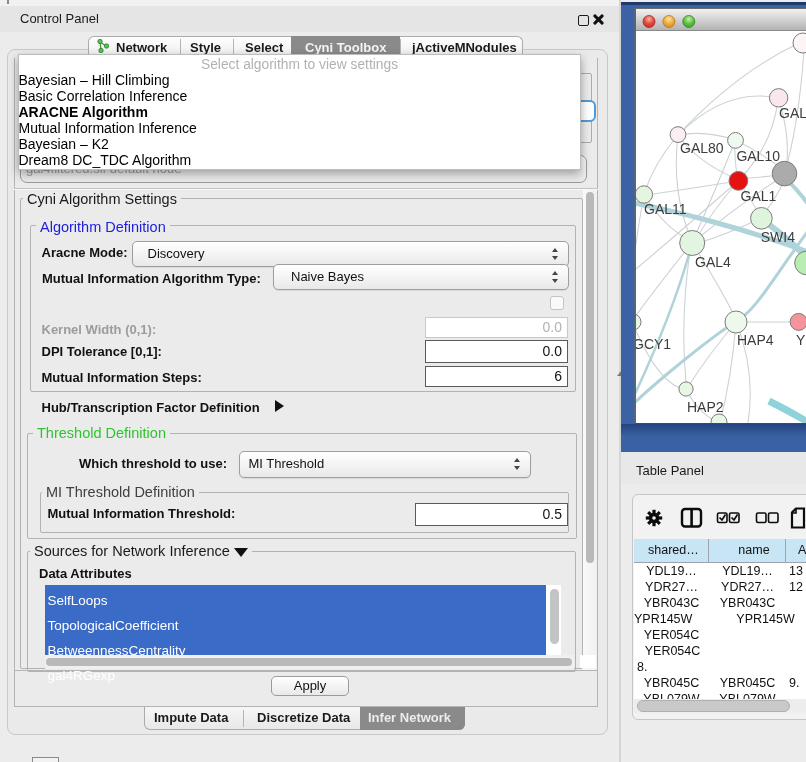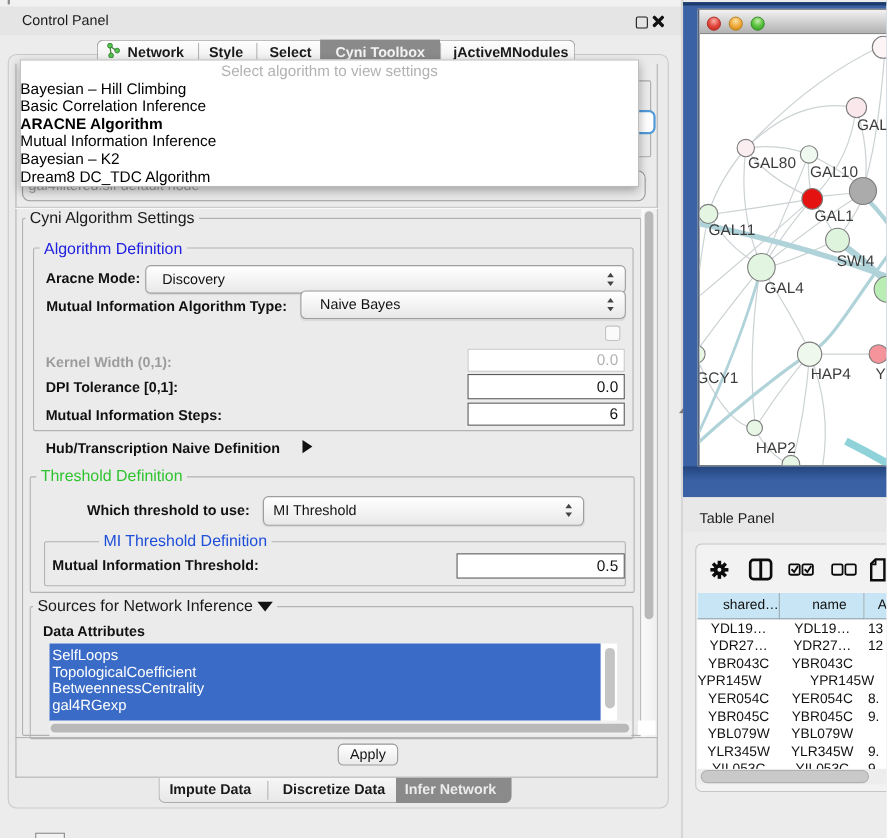--- a/index.html
+++ b/index.html
@@ -95,54 +95,54 @@
 
   <div class="abs lbl dis" style="left:41.5px;top:322px;">Kernel Width (0,1):</div>
   <div class="field" style="left:425px;top:317px;width:143px;height:21px;border:1px solid #c8c8c8;color:#b2b2b2;line-height:19px;">0.0</div>
 
   <div class="abs lbl" style="left:41.5px;top:344px;">DPI Tolerance [0,1]:</div>
   <div class="field" style="left:425px;top:340px;width:143px;height:23px;border:1.5px solid #5a5a5a;color:#111;line-height:20px;">0.0</div>
 
   <div class="abs lbl" style="left:41.5px;top:370px;">Mutual Information Steps:</div>
   <div class="field" style="left:425px;top:366px;width:143px;height:21px;border:1.5px solid #5a5a5a;color:#111;line-height:18px;">6</div>
 
-  <div class="abs lbl" style="left:41.5px;top:400px;">Hub/Transcription Naive Definition</div>
+  <div class="abs lbl" style="left:41.5px;top:400px;">Hub/Transcription Factor Definition</div>
   <div class="abs" style="left:275px;top:400px;width:0;height:0;border-top:6.5px solid transparent;border-bottom:6.5px solid transparent;border-left:9px solid #111;"></div>
 
   <div class="gbox" style="left:27px;top:433px;width:548px;height:104px;"></div>
   <div class="gtitle" style="left:33px;top:426px;color:#2fc42f;">Threshold Definition</div>
 
   <div class="abs lbl" style="left:79px;top:456px;">Which threshold to use:</div>
   <div class="combo" style="left:238.5px;top:451px;width:290px;height:24.5px;">
     <div class="ctext" style="left:9px;">MI Threshold</div>
       <div class="spin" style="right:9px;top:5px;"></div>
   </div>
 
   <div class="gbox" style="left:40px;top:492px;width:527px;height:39px;"></div>
-  <div class="gtitle" style="left:42px;top:485px;color:#1d4ed8;margin-left:48px;">MI Threshold Definition</div>
+  <div class="gtitle" style="left:42px;top:485px;color:#404040;">MI Threshold Definition</div>
   <div class="abs lbl" style="left:47.5px;top:506px;">Mutual Information Threshold:</div>
   <div class="field" style="left:415px;top:503px;width:153px;height:23px;border:1.5px solid #5a5a5a;color:#111;line-height:20px;">0.5</div>
 
   <div class="gbox" style="left:27px;top:551px;width:547px;height:119px;"></div>
   <div class="gtitle" style="left:30px;top:544px;color:#1a1a1a;">Sources for Network Inference <span style="display:inline-block;width:0;height:0;border-left:7px solid transparent;border-right:7px solid transparent;border-top:9px solid #111;vertical-align:-1px;"></span></div>
 
   <div class="abs lbl" style="left:39px;top:566px;">Data Attributes</div>
 
   <div class="abs" style="left:45px;top:585px;width:516px;height:71px;background:#fff;"></div>
   <div class="abs" style="left:45px;top:585px;width:501px;height:71px;background:#3a6bc7;"></div>
-  <div class="abs" style="left:47.5px;top:588px;width:440px;font-size:13.5px;color:#fff;line-height:15px;">SelfLoops<br>TopologicalCoefficient<br>BetweennessCentrality<br>gal4RGexp</div>
+  <div class="abs" style="left:47.5px;top:588px;width:440px;font-size:13.5px;color:#fff;line-height:25px;">SelfLoops<br>TopologicalCoefficient<br>BetweennessCentrality<br>gal4RGexp</div>
   <div class="abs" style="left:549.5px;top:589px;width:9px;height:55px;background:#c4c4c4;border-radius:4.5px;"></div>
 
   <div class="abs" style="left:45px;top:655px;width:529px;height:14px;background:#f0f0f0;"></div>
   <div class="abs" style="left:46px;top:658px;width:526px;height:8px;background:#b9b9b9;border-radius:4px;"></div>
   <div class="abs" style="left:580px;top:655px;width:16px;height:13px;background:#fff;"></div>
 
   <div class="abs" style="left:14px;top:670px;width:584px;height:1px;background:#b4b4b4;"></div>
 
-  <div class="abs" style="left:271px;top:676px;width:55px;height:20px;background:linear-gradient(#ffffff,#e9e9e9);border:1px solid #9b9b9b;border-radius:5px;box-sizing:border-box;text-align:center;font-size:13px;line-height:18px;color:#111;margin-left:36px;">Apply</div>
+  <div class="abs" style="left:271px;top:676px;width:78px;height:20px;background:linear-gradient(#ffffff,#e9e9e9);border:1px solid #9b9b9b;border-radius:5px;box-sizing:border-box;text-align:center;font-size:13px;line-height:18px;color:#111;">Apply</div>
 
   <div class="abs" style="left:144px;top:707px;width:321px;height:23px;background:linear-gradient(#f6f6f6,#e8e8e8);border:1px solid #ababab;border-top:none;border-radius:0 0 6px 6px;box-sizing:border-box;"></div>
   <div class="abs" style="left:243px;top:710px;width:1px;height:17px;background:#b5b5b5;"></div>
   <div class="abs" style="left:360px;top:707px;width:105px;height:23px;background:#8a8a8a;border-radius:0 0 6px 0;"></div>
   <div class="abs tabtext" style="left:154px;top:710px;">Impute Data</div>
   <div class="abs tabtext" style="left:257px;top:710px;">Discretize Data</div>
   <div class="abs tabtext" style="left:368px;top:710px;color:#ececec;">Infer Network</div>
 
   <div class="abs" style="left:32px;top:757px;width:25px;height:8px;background:#f2f2f2;border:1.5px solid #8a8a8a;"></div>
 
@@ -281,21 +281,21 @@
       <path d="M 75.5,12.5 78,15 81.5,9.5" stroke-width="1.7"></path>
       <path d="M 87.5,12.5 90,15 93.5,9.5" stroke-width="1.7"></path>
       <rect x="112.5" y="8" width="9.5" height="9.5" rx="1.5" stroke-width="1.6"></rect>
       <rect x="124.5" y="8" width="9.5" height="9.5" rx="1.5" stroke-width="1.6"></rect>
       <path d="M 152,3.5 h 8 l 0,0 v 19 h -12 v -15 z" stroke-width="2.2"></path>
       <path d="M 152,3.5 v 4.5 h -4.5" stroke-width="1.6"></path>
     </g>
   </svg>
 
   <div class="abs" style="left:634px;top:539px;width:172px;height:160px;background:#fff;overflow:hidden;">
-    <div class="abs" style="left:0;top:0;width:75px;height:24px;background:#c7e5f4;border-right:1px solid #9aa5ac;border-bottom:1px solid #9aa5ac;box-sizing:border-box;text-align:right;text-indent:14px;font-size:12.5px;line-height:23px;color:#111;">shared…</div>
+    <div class="abs" style="left:0;top:0;width:75px;height:24px;background:#c7e5f4;border-right:1px solid #9aa5ac;border-bottom:1px solid #9aa5ac;box-sizing:border-box;text-align:left;text-indent:14px;font-size:12.5px;line-height:23px;color:#111;">shared…</div>
     <div class="abs" style="left:75px;top:0;width:77px;height:24px;background:#c7e5f4;border-right:1px solid #9aa5ac;border-bottom:1px solid #9aa5ac;box-sizing:border-box;text-align:center;text-indent:14px;font-size:12.5px;line-height:23px;color:#111;">name</div>
     <div class="abs" style="left:152px;top:0;width:30px;height:24px;background:#c7e5f4;border-bottom:1px solid #9aa5ac;box-sizing:border-box;font-size:12.5px;line-height:23px;color:#111;padding-left:12px;">A</div>
     <div class="abs" style="left:0;top:24px;width:172px;font-size:12.5px;color:#111;line-height:16px;">
       <div style="display:flex;">
           <span style="width:75px;text-align:center;">YDL19…</span>
           <span style="width:77px;text-align:center;">YDL19…</span>
           <span style="padding-left:3px;">13</span>
         </div>
       <div style="display:flex;">
           <span style="width:75px;text-align:center;">YDR27…</span>
@@ -305,21 +305,21 @@
       <div style="display:flex;">
           <span style="width:75px;text-align:center;">YBR043C</span>
           <span style="width:77px;text-align:center;">YBR043C</span>
           <span style="padding-left:3px;"></span>
         </div>
       <div style="display:flex;gap:44px;">
           <span style="width:75px;text-align:center;">YPR145W</span>
           <span style="width:77px;text-align:center;">YPR145W</span>
           <span style="padding-left:3px;">9.</span>
         </div>
-      <div style="display:flex;">
+      <div style="display:flex;flex-direction:column;">
           <span style="width:75px;text-align:center;">YER054C</span>
           <span style="width:77px;text-align:center;">YER054C</span>
           <span style="padding-left:3px;">8.</span>
         </div>
       <div style="display:flex;">
           <span style="width:75px;text-align:center;">YBR045C</span>
           <span style="width:77px;text-align:center;">YBR045C</span>
           <span style="padding-left:3px;">9.</span>
         </div>
       <div style="display:flex;">

